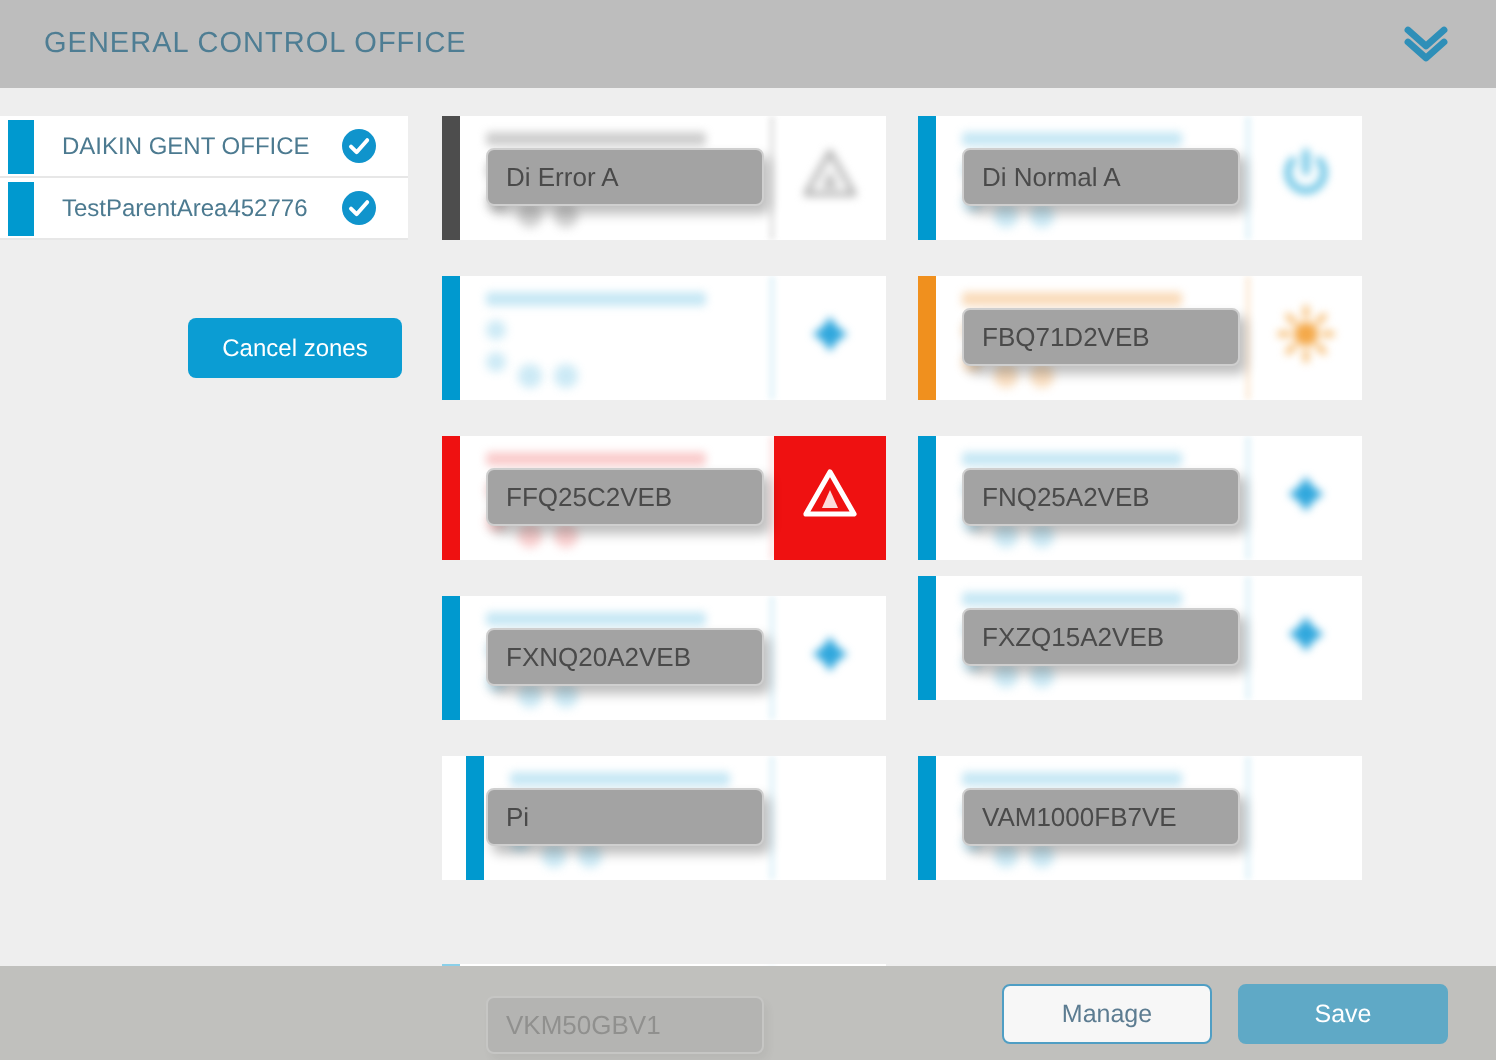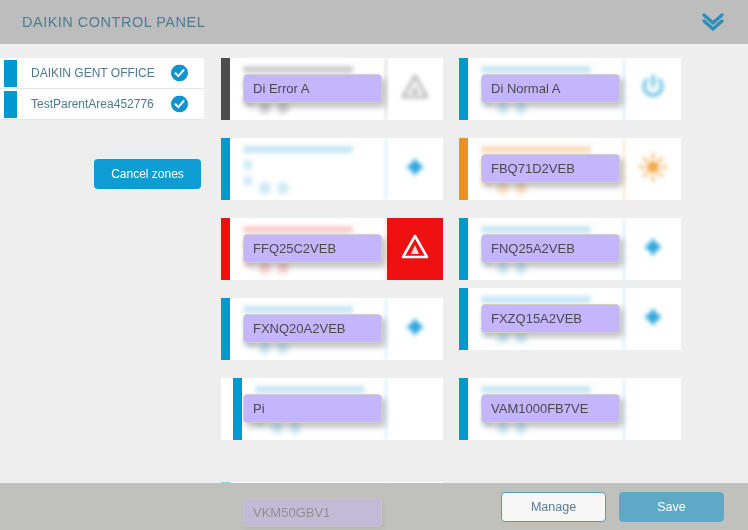--- a/index.html
+++ b/index.html
@@ -98,21 +98,21 @@
   .icon-cell {
     position: absolute; right: 0; top: 0; width: 56px; height: 100%;
     display: flex; align-items: center; justify-content: center;
   }
   .icon-cell.error-fill { background: #ef1111; }
 
   
   .card-input {
     position: absolute; left: 22px; top: 16px;
     width: 139px; height: 29px;
-    background: #c4b5fd;
+    background: #a3a3a3;
     border: 1px solid #cfcfcf; border-radius: 4px;
     box-shadow: 3px 4px 6px rgba(0,0,0,.26);
     display: flex; align-items: center;
     padding: 0 9px;
     font-size: 13px; color: #4a4a4a;
     white-space: nowrap; overflow: hidden;
     cursor: text; z-index: 4;
   }
   .card.faded .card-inner { opacity: .45; }
   .card.faded .card-input { opacity: .4; box-shadow: 2px 3px 5px rgba(0,0,0,.12); }
@@ -132,21 +132,21 @@
   .btn-save   { background: #5fa9c6; border: 1px solid #5fa9c6; color: #ffffff; }
 
   .blur-soft { filter: blur(2.2px); }
 </style>
 </head>
 <body>
 
 <div id="app">
 
   <div class="header">
-    <div class="header-title">DAIKIN CONTROL PANEL</div>
+    <div class="header-title">GENERAL CONTROL OFFICE</div>
     <div class="header-chevron">
       <svg width="26" height="22" viewBox="0 0 26 22">
         <path d="M4 4 L13 12 L22 4" fill="none" stroke="#2f8fb8" stroke-width="3.4" stroke-linecap="round" stroke-linejoin="round"></path>
         <path d="M4 10 L13 18 L22 10" fill="none" stroke="#2f8fb8" stroke-width="3.4" stroke-linecap="round" stroke-linejoin="round"></path>
       </svg>
     </div>
   </div>
 
   <div class="sidebar" id="sidebar">
       <div class="zone-row">

